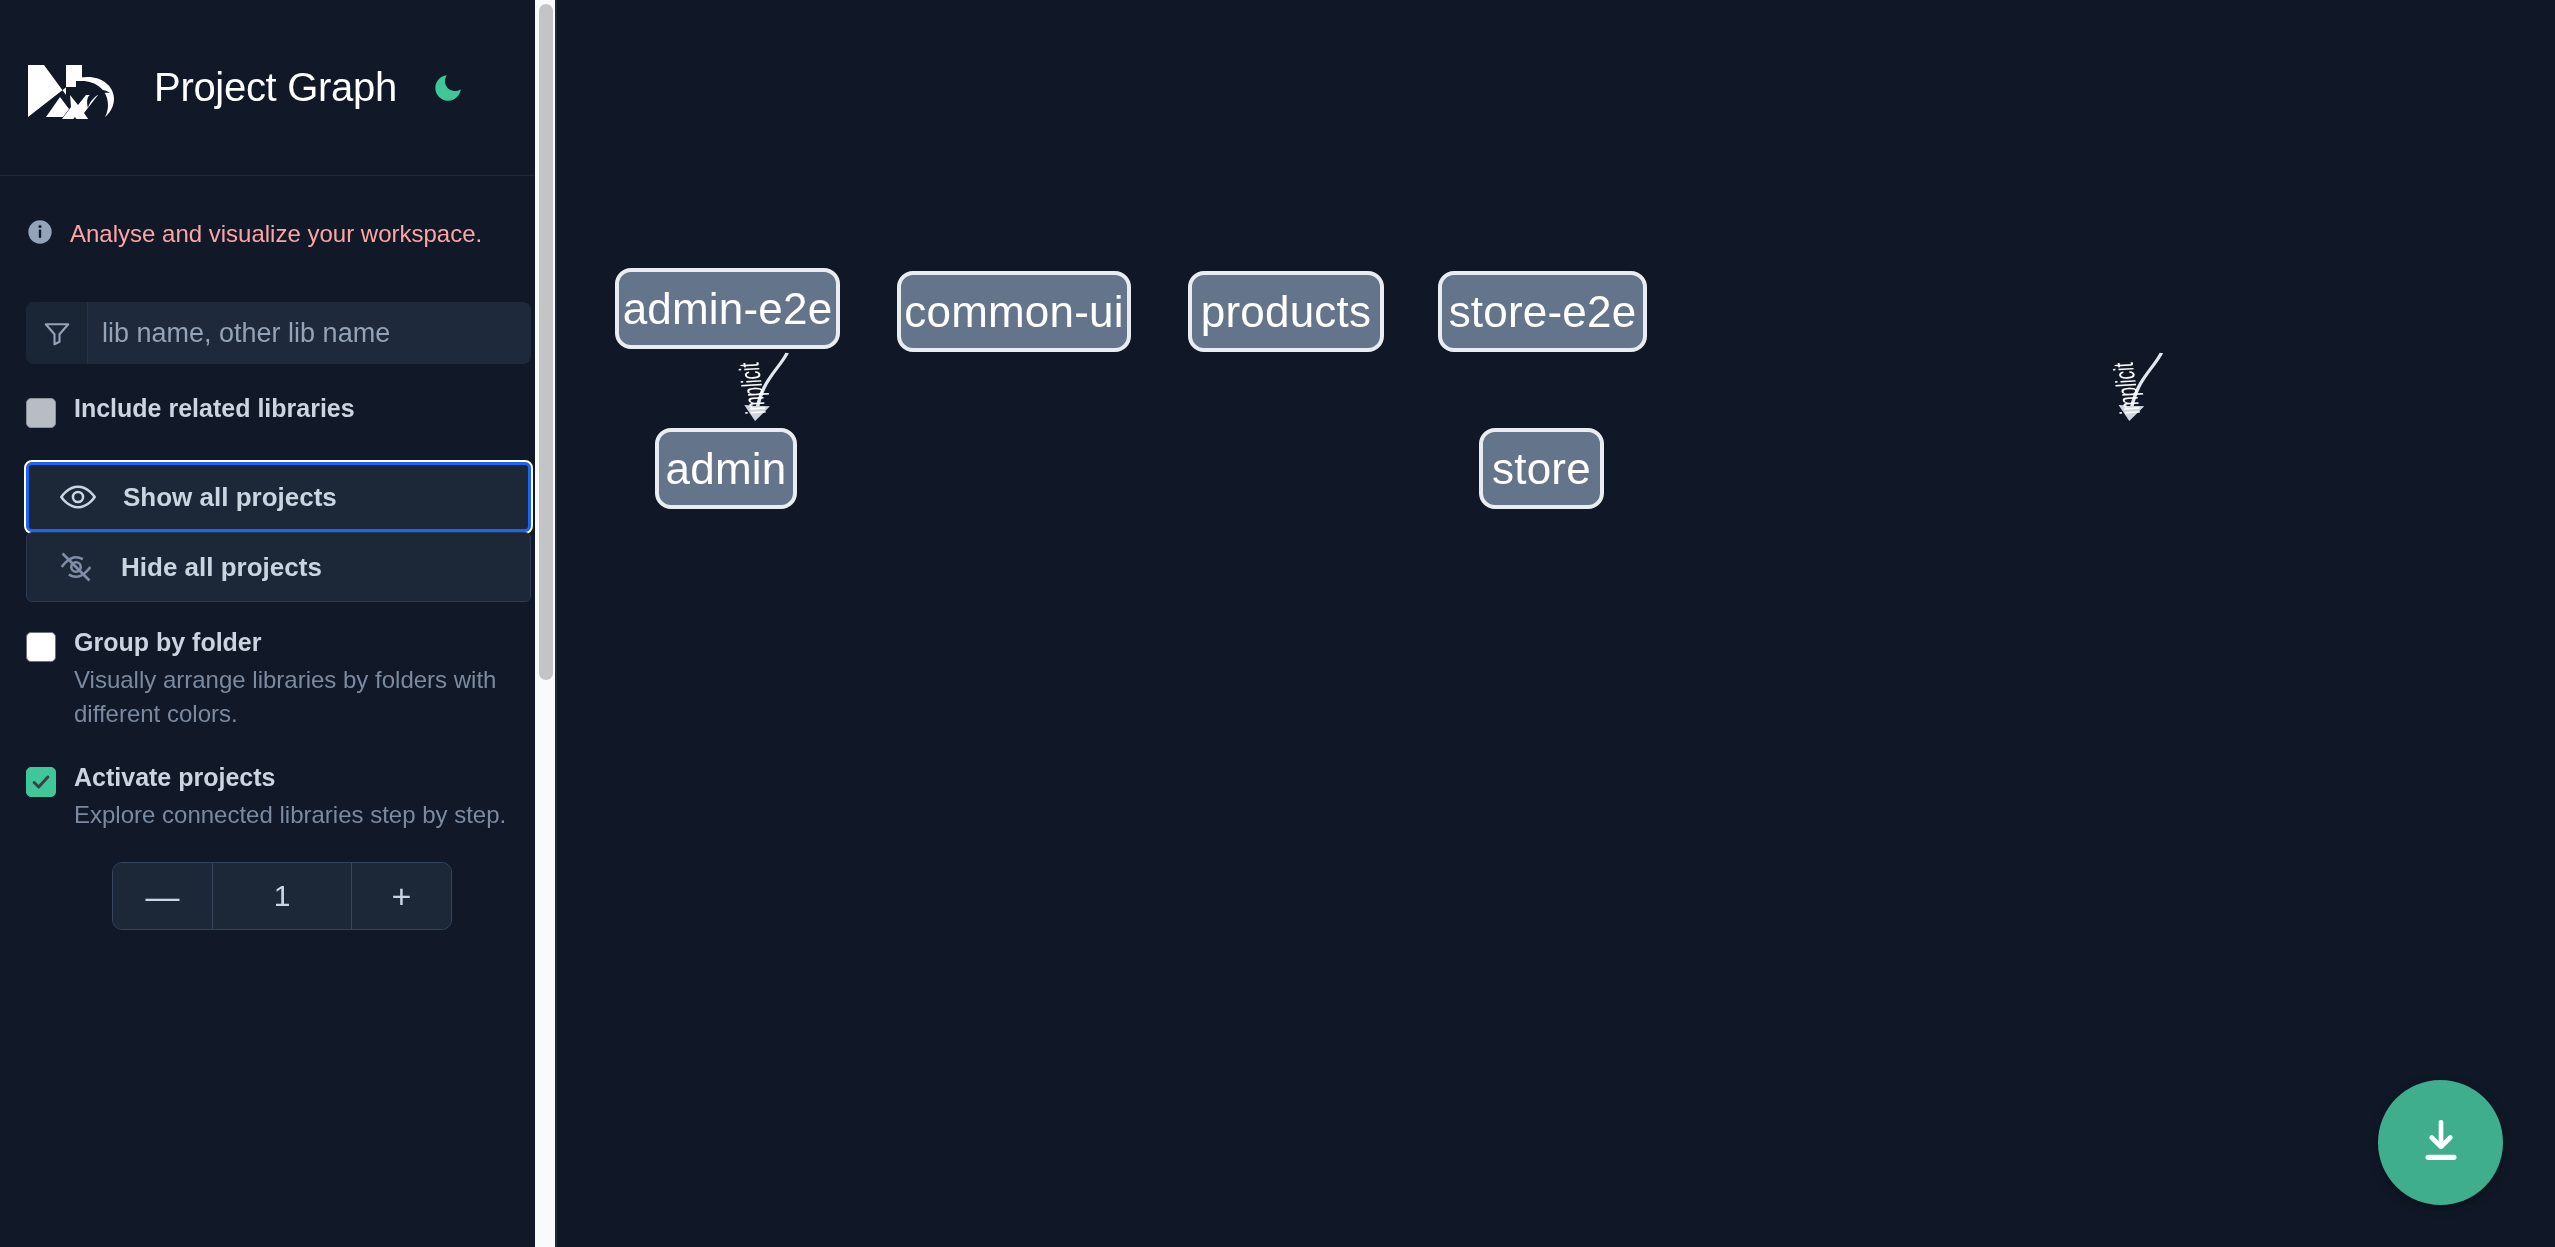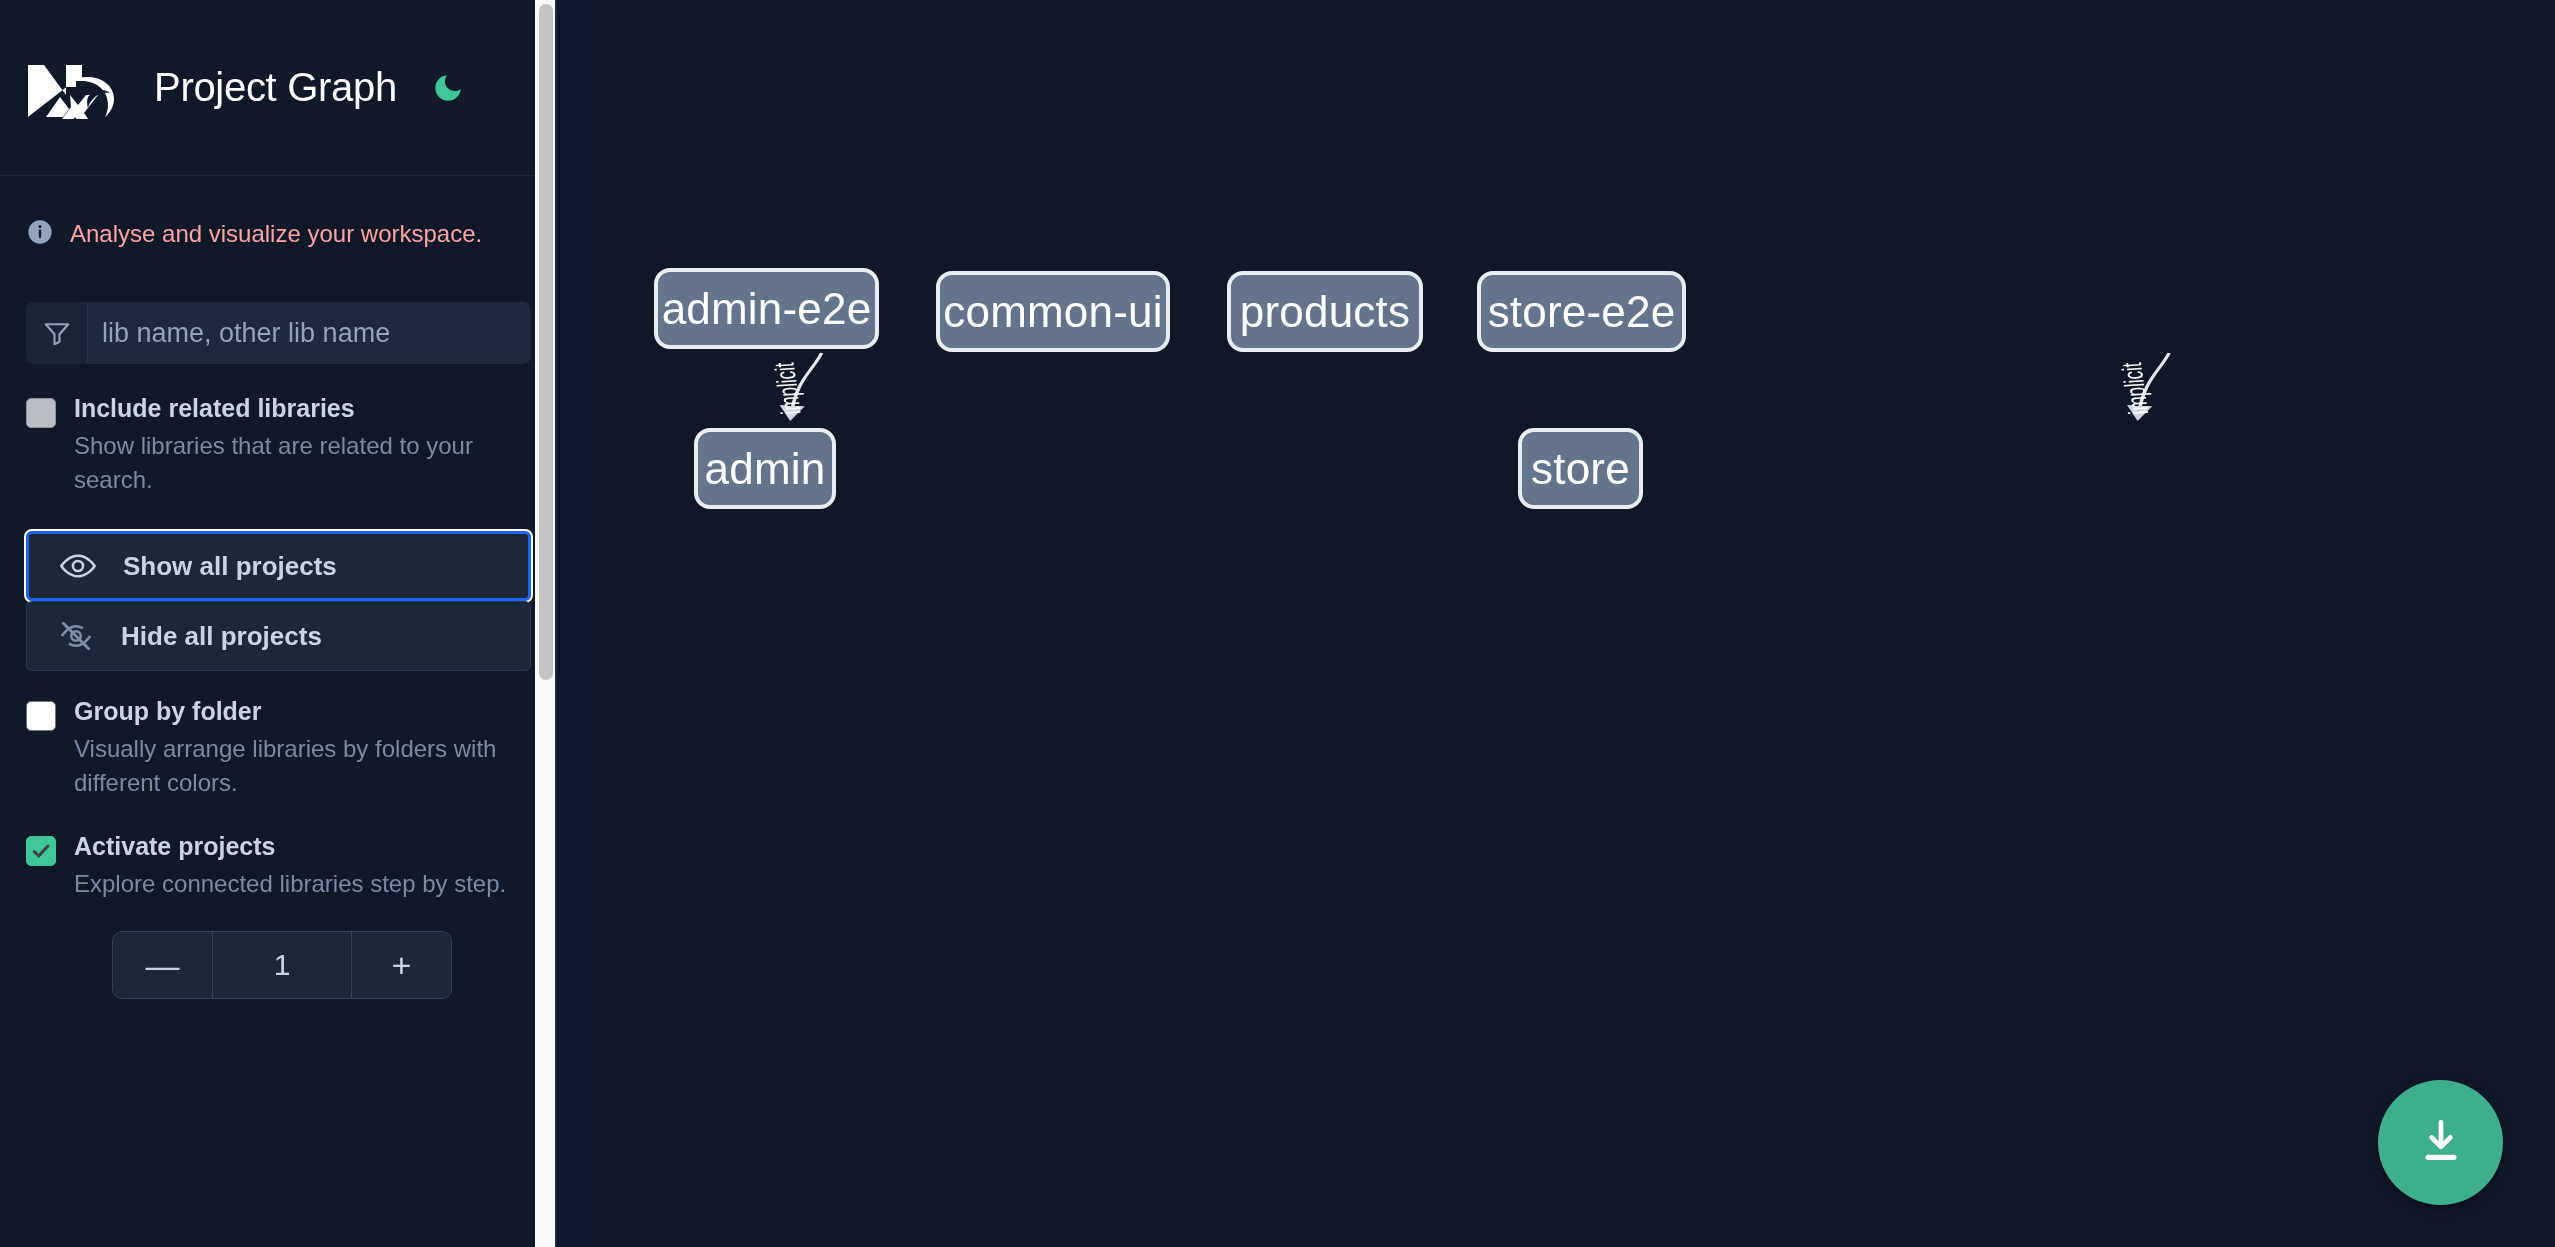--- a/index.html
+++ b/index.html
@@ -2,21 +2,21 @@
 <html><head>
 <meta charset="utf-8">
 <style>
   * { box-sizing: border-box; margin: 0; padding: 0; }
   html, body {
     width: 2555px; height: 1247px;
     background: #0f172a;
     font-family: "Liberation Sans", sans-serif;
     overflow: hidden;
   }
-  #app { position: relative; width: 2555px; height: 1247px; display: flex; gap: 39px; }
+  #app { position: relative; width: 2555px; height: 1247px; display: flex; }
 
   
   .sidebar {
     position: relative;
     width: 557px; height: 1247px;
     background: #111827;
     border-right: 2px solid #1f2937;
     flex: 0 0 557px;
     overflow: hidden;
   }
@@ -216,21 +216,20 @@
             </svg>
           </span>
           <input class="filter-input" type="text" placeholder="lib name, other lib name" style="">
         </div>
       </div>
 
       <div class="opt-block">
         <span class="cbx gray"></span>
         <span class="opt-text">
           <span class="opt-label" style="display:block">Include related libraries</span>
-          <span class="opt-desc" style="display:block">Show libraries that are related to your search.</span>
         </span>
       </div>
 
       <div class="btns">
         <button class="proj-btn focused">
           <span class="bico">
             <svg viewBox="0 0 24 24" width="38" height="38" aria-hidden="true">
               <path d="M1.5 12S5.5 5.5 12 5.5 22.5 12 22.5 12 18.5 18.5 12 18.5 1.5 12 1.5 12z" fill="none" stroke="#cbd5e1" stroke-width="1.6"></path>
               <circle cx="12" cy="12" r="3.2" fill="none" stroke="#cbd5e1" stroke-width="1.6"></circle>
             </svg>

